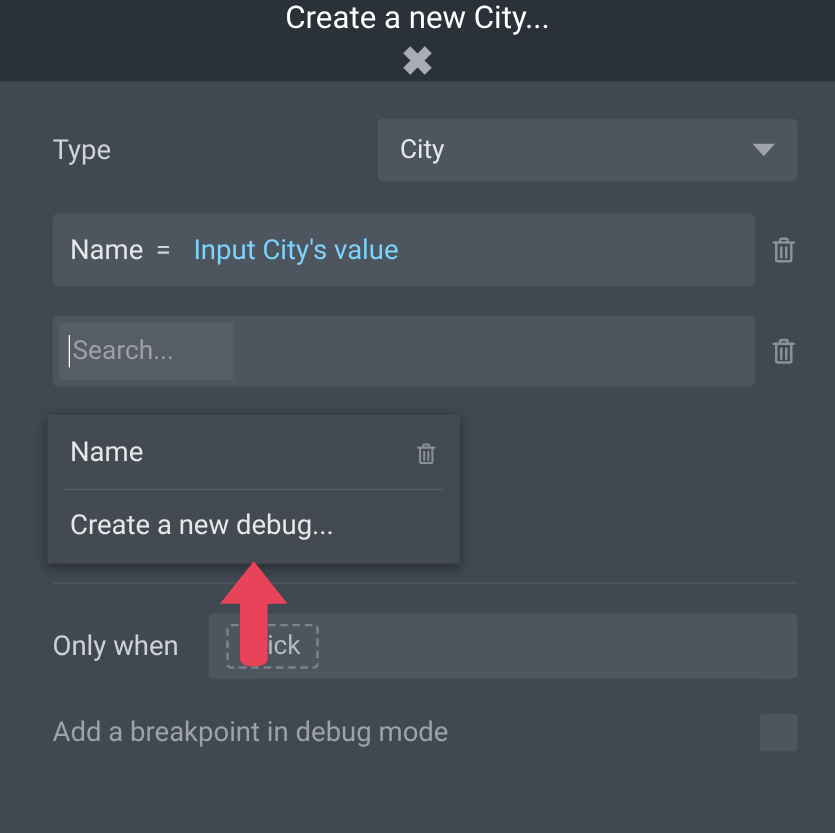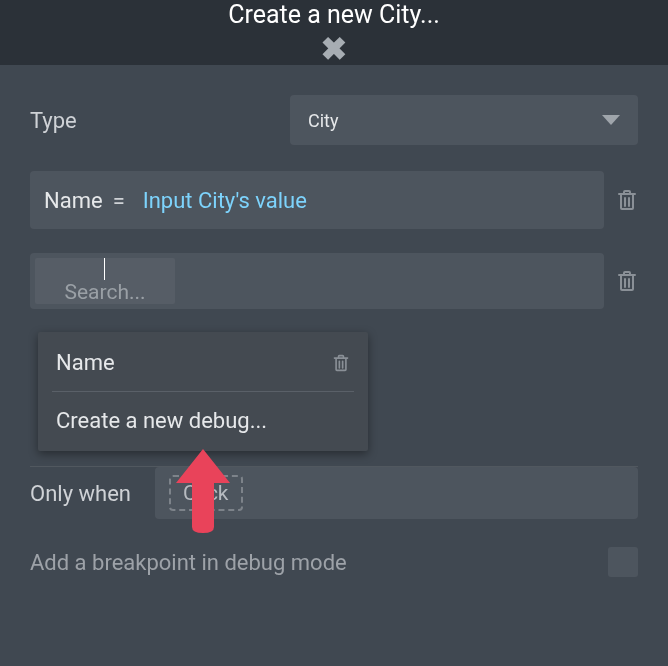--- a/index.html
+++ b/index.html
@@ -27,20 +27,21 @@
   }
   .close-x {
     color: #a7adb3;
     font-size: 32px;
     font-weight: bold;
     cursor: pointer;
     line-height: 1;
   }
   .body {
     padding: 30px 30px 0 30px;
+    margin-left: 12px;
   }
   .row {
     display: flex;
     align-items: center;
     margin-bottom: 26px;
   }
   .label {
     color: #cfd2d6;
     font-size: 22px;
     width: 260px;
@@ -49,21 +50,21 @@
     flex: 1;
     background: #4d555e;
     border: none;
     height: 50px;
     border-radius: 4px;
     display: flex;
     align-items: center;
     justify-content: space-between;
     padding: 0 18px;
     color: #e6e8ea;
-    font-size: 18px;
+    font-size: 21px;
   }
   .caret {
     width: 0; height: 0;
     border-left: 9px solid transparent;
     border-right: 9px solid transparent;
     border-top: 10px solid #9fa5ab;
   }
   .assign-row {
     display: flex;
     align-items: center;
@@ -109,21 +110,20 @@
     height: 46px;
     margin: 5px;
     width: 140px;
     border-radius: 2px;
     display: flex;
     align-items: center;
     padding: 0 8px;
     color: #9aa0a6;
     font-size: 21px;
     position: relative;
-    flex-direction: column;
   }
   .cursor-line {
     width: 1px;
     height: 26px;
     background: #fff;
     margin-right: 2px;
   }
   .dropdown {
     position: absolute;
     top: 332px;
@@ -154,20 +154,21 @@
     background: #4d555e;
     border: 2px solid #858b91;
     border-radius: 4px;
     padding: 14px 30px;
     color: #d2d5d8;
     font-size: 22px;
     display: inline-block;
   }
   .only-row {
     border-top: 1px solid #51585f;
+    padding-top: 24px;
     display: flex;
     align-items: center;
     margin-top: 40px;
   }
   .only-label {
     color: #cfd2d6;
     font-size: 22px;
     width: 125px;
   }
   .only-field {

